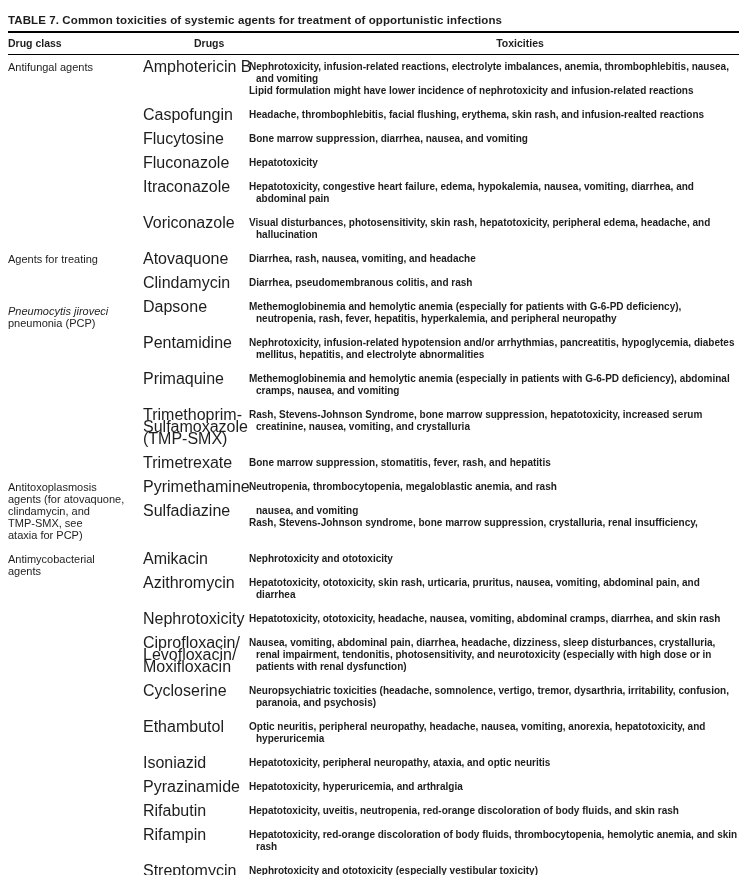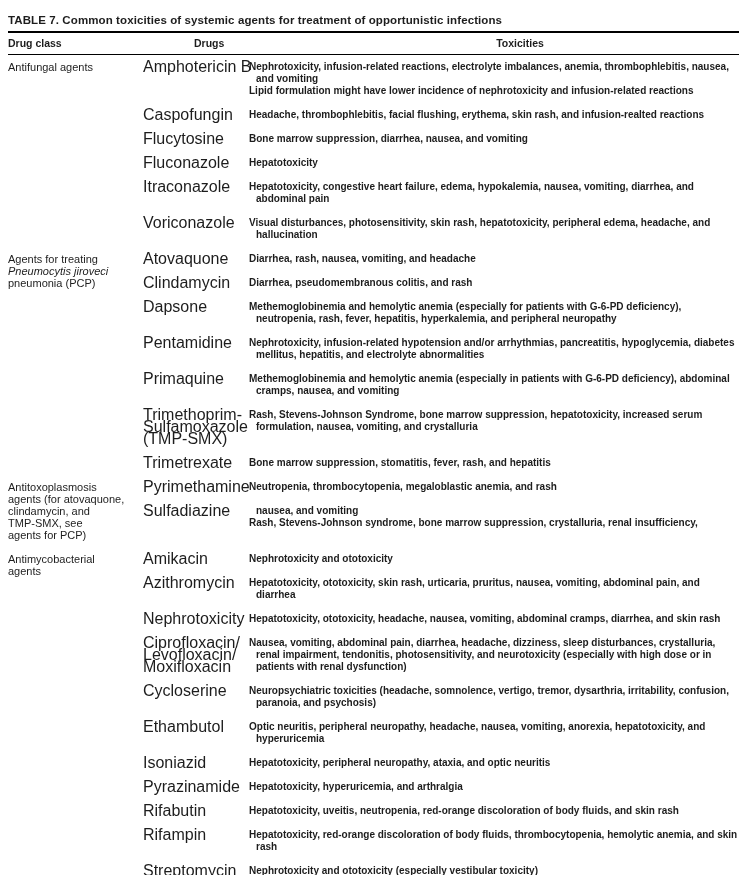--- a/index.html
+++ b/index.html
@@ -31,21 +31,21 @@
     gap: 26px;
   }
   .hcol1 { width: 135px; flex: none; }
   .hcol2 { width: 106px; flex: none; box-sizing: border-box; padding-left: 25px; }
   .hcol3 { flex: 1; text-align: center; }
   #table-body { padding-top: 6px; }
   .group { display: flex; }
   .group.gap-before { margin-top: 12px; }
   .class-cell { width: 135px; flex: none; }
   .class-line { font-size: 11px; line-height: 12px; }
-  .class-line.italic { font-style: italic; }
+  .class-line.italic { font-style: italic; margin-top: 40px; }
   .rows-col { flex: 1; min-width: 0; }
   .row { display: flex; margin-bottom: 12px; }
   .drug-cell { width: 106px; flex: none; }
   .drug-line { font-size: 16px; line-height: 12px; white-space: nowrap; }
   .tox-cell { flex: 1; min-width: 0; font-weight: bold; }
   .tox-line { font-size: 10px; line-height: 12px; }
   .tox-line.cont { padding-left: 7px; }
 </style>
 </head>
 <body>
@@ -170,40 +170,40 @@
             </div>
           </div>
           <div class="row">
             <div class="drug-cell">
               <div class="drug-line">Trimethoprim-</div>
               <div class="drug-line">Sulfamoxazole</div>
               <div class="drug-line">(TMP-SMX)</div>
             </div>
             <div class="tox-cell">
               <div class="tox-line">Rash, Stevens-Johnson Syndrome, bone marrow suppression, hepatotoxicity, increased serum</div>
-              <div class="tox-line cont">formulation, nausea, vomiting, and crystalluria</div>
+              <div class="tox-line cont">creatinine, nausea, vomiting, and crystalluria</div>
             </div>
           </div>
           <div class="row">
             <div class="drug-cell">
               <div class="drug-line">Trimetrexate</div>
             </div>
             <div class="tox-cell">
               <div class="tox-line">Bone marrow suppression, stomatitis, fever, rash, and hepatitis</div>
             </div>
           </div>
         </div>
       </div>
       <div class="group">
         <div class="class-cell">
           <div class="class-line">Antitoxoplasmosis</div>
           <div class="class-line">agents (for atovaquone,</div>
           <div class="class-line">clindamycin, and</div>
           <div class="class-line">TMP-SMX, see</div>
-          <div class="class-line">agents for PCP)</div>
+          <div class="class-line">ataxia for PCP)</div>
         </div>
         <div class="rows-col">
           <div class="row">
             <div class="drug-cell">
               <div class="drug-line">Pyrimethamine</div>
             </div>
             <div class="tox-cell">
               <div class="tox-line">Neutropenia, thrombocytopenia, megaloblastic anemia, and rash</div>
             </div>
           </div>

